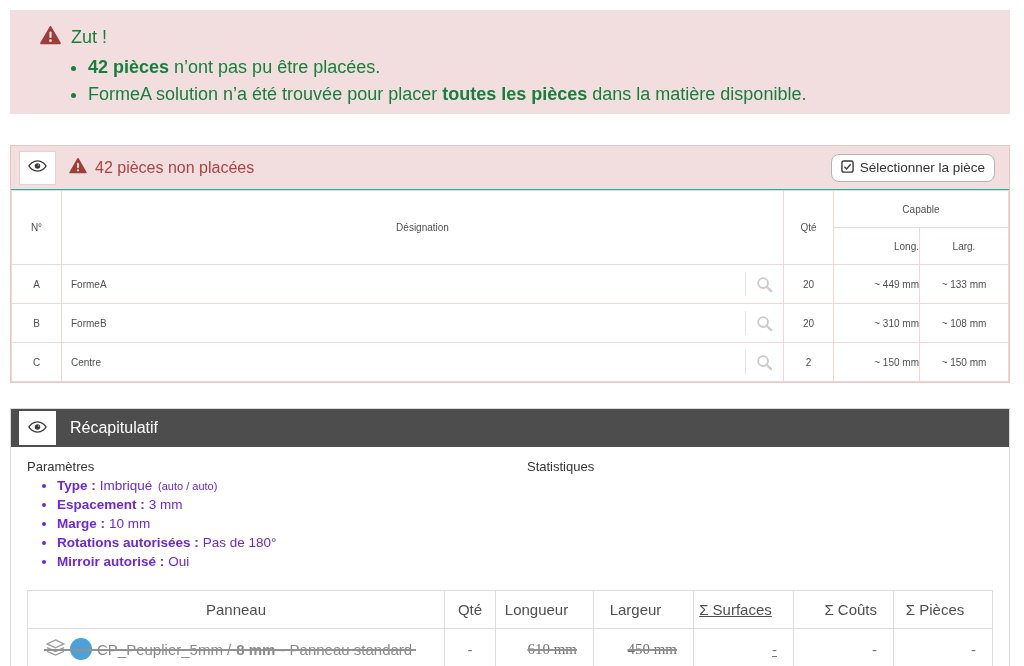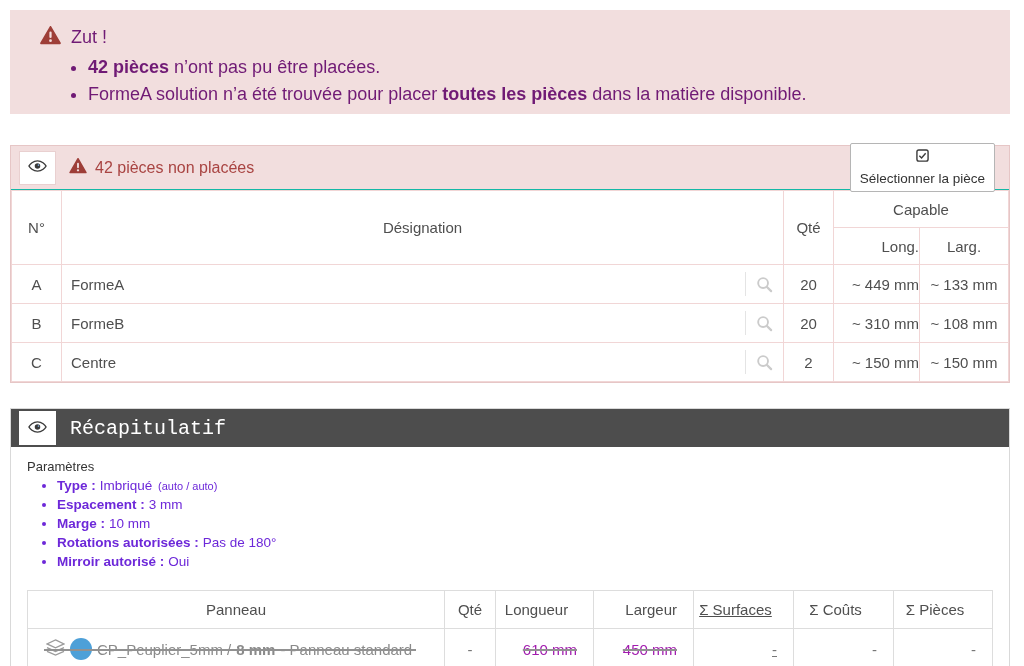--- a/index.html
+++ b/index.html
@@ -6,21 +6,21 @@
   html,body { background:#fff; }
   body {
     width:1024px; height:666px; overflow:hidden;
     font-family:"Liberation Sans","DejaVu Sans",sans-serif;
     font-size:14px; color:#4f4f4f;
   }
   .page { width:1024px; height:666px; position:relative; }
 
   
   .alert {
-    margin:10px 14px 0 10px; background:#f2dede; color:#701a75;
+    margin:10px 14px 0 10px; background:#f2dede; color:#15803d;
     padding:16px 20px 16px 20px; height:104px;
   }
   .alert-title-row { display:flex; align-items:center; gap:10px; padding-left:10px; }
   .alert-title { font-size:18px; }
   .alert ul { list-style:disc; margin-top:9px; padding-left:58px; }
   .alert li { margin-bottom:6px; font-size:18px; }
   .alert b { font-weight:bold; }
 
   
   .panel-unplaced {
@@ -29,49 +29,48 @@
   .panel-header-pink {
     background:#f2dede; display:flex; align-items:center;
     padding:4px 8px; height:44px; border-bottom:1px solid #14b8a6;
   }
   .eye-btn {
     width:37px; height:34px; background:#fff; border:1px solid #e9d0d0;
     display:flex; align-items:center; justify-content:center; cursor:pointer;
   }
   .ph-title { display:flex; align-items:center; gap:8px; margin-left:13px; color:#a94442; font-size:16px; }
   .select-btn {
-    margin-left:auto; margin-right:6px; background:#fff; border:1px solid #b5b5b5; border-radius:2px;
+    margin-left:auto; margin-right:6px; background:#fff; border:1px solid #b5b5b5; border-radius:8px;
     padding:5px 9px; font-size:13.5px; color:#333; display:flex; align-items:center; gap:6px; cursor:pointer;
     font-family:inherit;
-    flex-direction:column;
   }
 
   table { border-collapse:collapse; width:100%; }
-  .tbl-unplaced th, .tbl-unplaced td { border:1px solid #f1d6d6; font-weight:normal; font-size:15px; color:#4f4f4f; }
+  .tbl-unplaced th, .tbl-unplaced td { border:1px solid #f1d6d6; font-weight:normal; font-size:10px; color:#4f4f4f; }
   .tbl-unplaced th { text-align:center; height:37px; }
   .tbl-unplaced td { height:39px; }
   .tbl-unplaced .col-no { width:50px; text-align:center; }
   .tbl-unplaced .col-qty { width:50px; text-align:center; }
   .tbl-unplaced .col-long { width:86px; text-align:right; }
   .tbl-unplaced .col-larg { width:89px; text-align:center; }
   .desig-cell { padding:0 0 0 9px; }
   .desig-flex { display:flex; align-items:center; }
   .desig-text { flex:1; }
   .mag-btn {
     display:flex; align-items:center; justify-content:center;
     border-left:1px solid #e4e4e4; width:38px; height:24px; cursor:pointer; background:transparent; border-top:none; border-right:none; border-bottom:none;
   }
 
   
   .panel-recap { margin:25px 14px 0 10px; border:1px solid #d9d9d9; background:#fff; }
   .panel-header-dark {
     background:#4d4d4d; display:flex; align-items:center; padding:4px 8px; height:38px;
   }
   .panel-header-dark .eye-btn { border:none; }
-  .ph-dark-title { color:#fff; font-size:20px; margin-left:14px;font-family:Liberation Mono, monospace; }
+  .ph-dark-title { color:#fff; font-size:16px; margin-left:14px; }
 
   .recap-body { padding:12px 16px 0 16px; }
   .recap-cols { display:flex; }
   .recap-col-left { width:500px; }
   .recap-col-title { font-size:13px; color:#333; margin-bottom:2px; }
   .recap-body ul { list-style:disc; padding-left:30px; }
   .recap-body li { font-size:13.5px; color:#6d28d9; margin:4px 0; }
   .recap-body li b { font-weight:bold; }
   .recap-body li .val { margin-left:4px; }
   .recap-body li small { font-size:11px; margin-left:2px; }
@@ -87,21 +86,21 @@
   .tbl-recap .c-cost  { width:100px; text-align:right; padding-right:16px; }
   .tbl-recap .c-piec  { width:99px;  text-align:right; padding-right:16px; }
   .panneau-cell { padding-left:18px; }
   .strike-group { position:relative; display:inline-flex; align-items:center; gap:5px; color:#8a8a8a; font-size:15px; }
   .strike-group::after {
     content:""; position:absolute; left:-2px; right:-4px; top:50%;
     border-top:2px solid #919191;
   }
   .strike-group b { font-weight:bold; }
   .blue-dot { width:22px; height:22px; border-radius:50%; background:#4da0d8; display:inline-block; }
-  .struck { text-decoration:line-through; text-decoration-thickness:2px; text-decoration-color:#919191; color:#a21caf; }
+  .struck { text-decoration:line-through; text-decoration-thickness:2px; text-decoration-color:#919191; color:#737373;font-family:Liberation Serif, serif; }
 </style>
 </head>
 <body>
 
 <div class="page">
 
   <div class="alert">
     <div class="alert-title-row">
       <span>
         <svg viewBox="0 0 24 22" width="21" height="19">
@@ -239,32 +238,33 @@
           <div class="recap-col-title">Paramètres</div>
           <ul>
             <li><b>Type :</b><span class="val">Imbriqué</span> <small>(auto / auto)</small></li>
             <li><b>Espacement :</b><span class="val">3 mm</span></li>
             <li><b>Marge :</b><span class="val">10 mm</span></li>
             <li><b>Rotations autorisées :</b><span class="val">Pas de 180°</span></li>
             <li><b>Mirroir autorisé :</b><span class="val">Oui</span></li>
           </ul>
         </div>
         <div class="recap-col-right">
+          <div class="recap-col-title">Statistiques</div>
         </div>
       </div>
 
       <table class="tbl-recap">
         <thead>
           <tr>
             <th>Panneau</th>
             <th class="c-qty">Qté</th>
             <th class="c-len" style="text-align:center">Longueur</th>
-            <th class="c-wid" style="text-align:right">Largeur</th>
+            <th class="c-wid" style="text-align:center">Largeur</th>
             <th class="c-surf" style="text-align:center">Σ Surfaces</th>
-            <th class="c-cost" style="text-align:center">Σ Coûts</th>
+            <th class="c-cost" style="text-align:right">Σ Coûts</th>
             <th class="c-piec" style="text-align:center">Σ Pièces</th>
           </tr>
         </thead>
         <tbody>
           <tr>
             <td class="panneau-cell">
               <span class="strike-group">
                 <span>
                   <svg viewBox="0 0 20 18" width="19" height="17">
                       <path d="M10 1 L19 5.2 L10 9.4 L1 5.2 Z" fill="none" stroke="#9b9b9b" stroke-width="1.4"></path>

